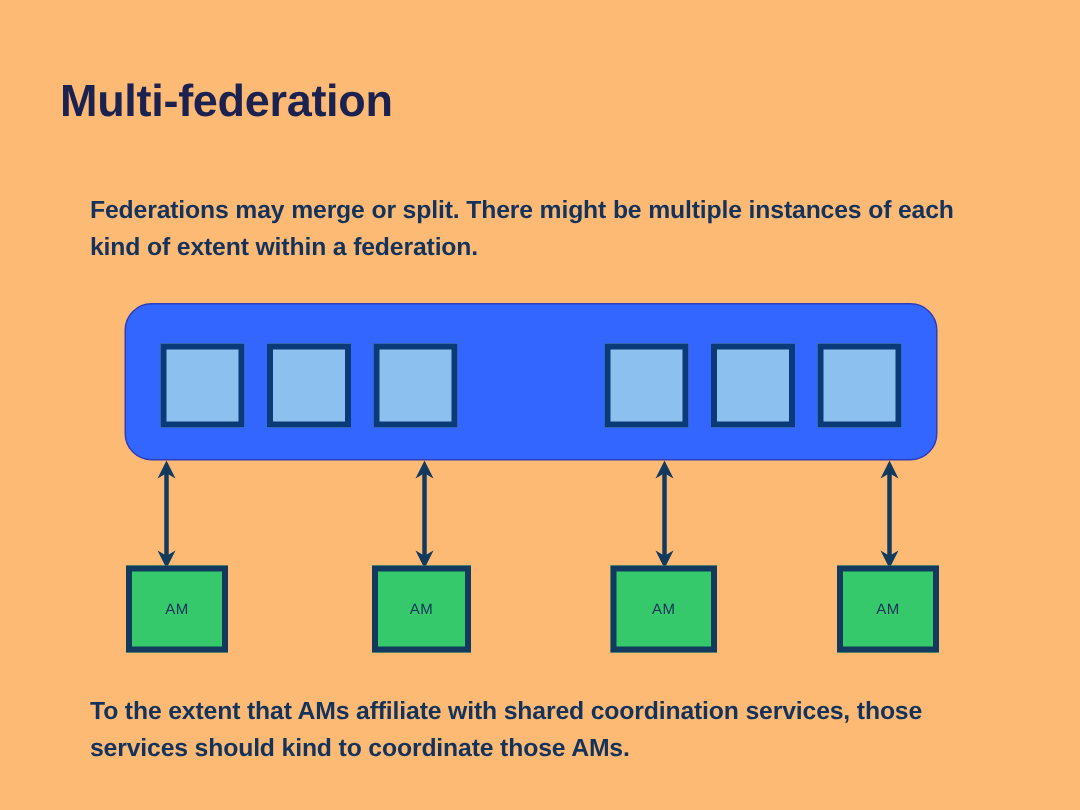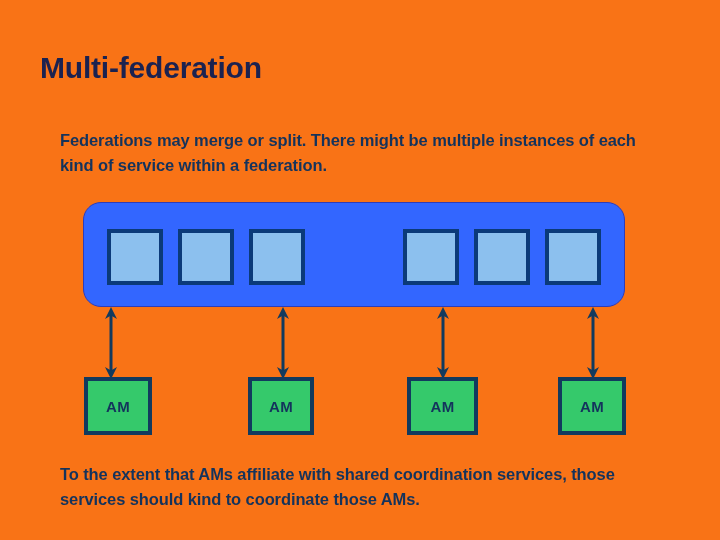--- a/index.html
+++ b/index.html
@@ -13,21 +13,21 @@
     position: relative;
     overflow: hidden;
     font-family: "Liberation Sans", sans-serif;
     background: #ffffff;
   }
   .slide {
     position: absolute;
     inset: 0;
     width: 720px;
     height: 540px;
-    background: #f97316;
+    background: #fdba74;
   }
 
   
   .slide-title {
     position: absolute;
     left: 40px;
     top: 50px;
     width: 640px;
     font-size: 30px;
     font-weight: bold;
@@ -97,34 +97,34 @@
     top: 377px;
     height: 58px;
     background: #35c96b;
     border: 4px solid #123a5e;
     box-sizing: border-box;
     display: flex;
     align-items: center;
     justify-content: center;
   }
   .am-label {
-    font-size: 15px;
-    font-weight: bold;
+    font-size: 10px;
+    font-weight: normal;
     color: #14335c;
     letter-spacing: 0.3px;
   }
 </style>
 </head>
 <body>
 
 <div class="slide">
 
   <div class="slide-title">Multi-federation</div>
 
-  <div class="body-text body-top">Federations may merge or split.  There might be multiple instances of each kind of service within a federation.</div>
+  <div class="body-text body-top">Federations may merge or split.  There might be multiple instances of each kind of extent within a federation.</div>
 
   <div class="federation-box"></div>
 
   <div class="service-square" style="left:107px;"></div>
   <div class="service-square" style="left:178px;"></div>
   <div class="service-square" style="left:249px;"></div>
   <div class="service-square" style="left:403px;"></div>
   <div class="service-square" style="left:474px;"></div>
   <div class="service-square" style="left:545px;"></div>
 

